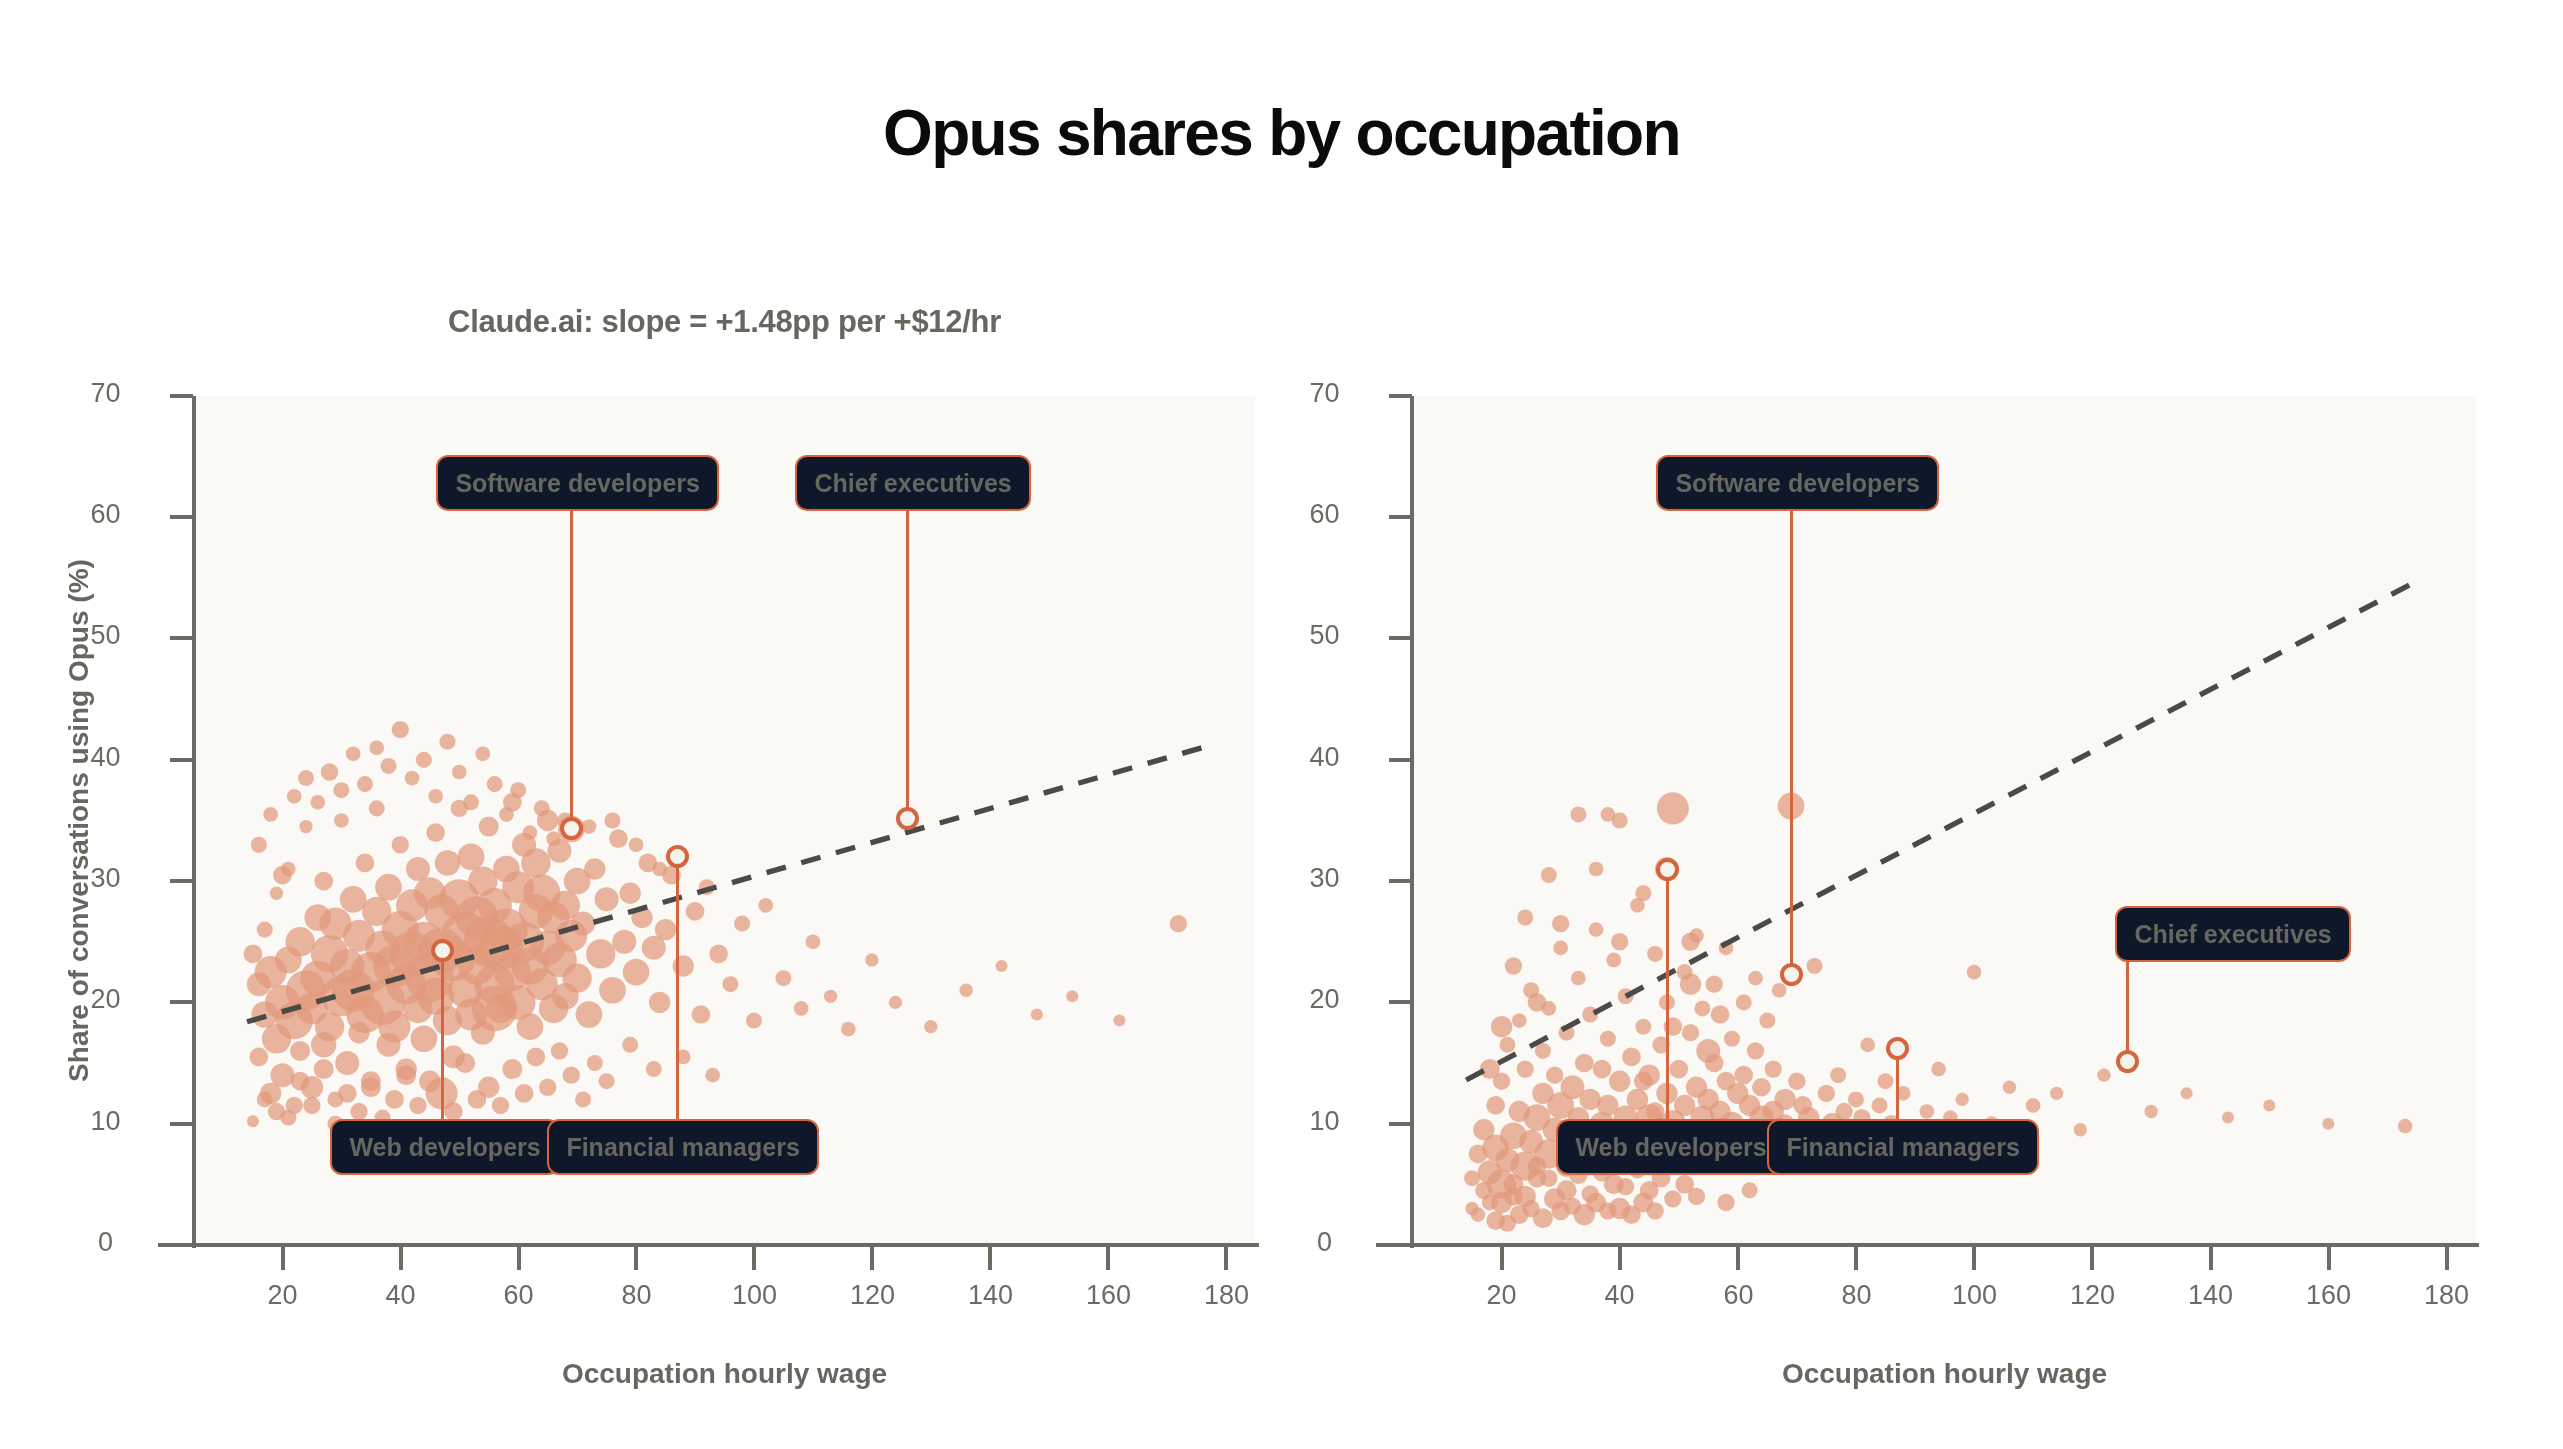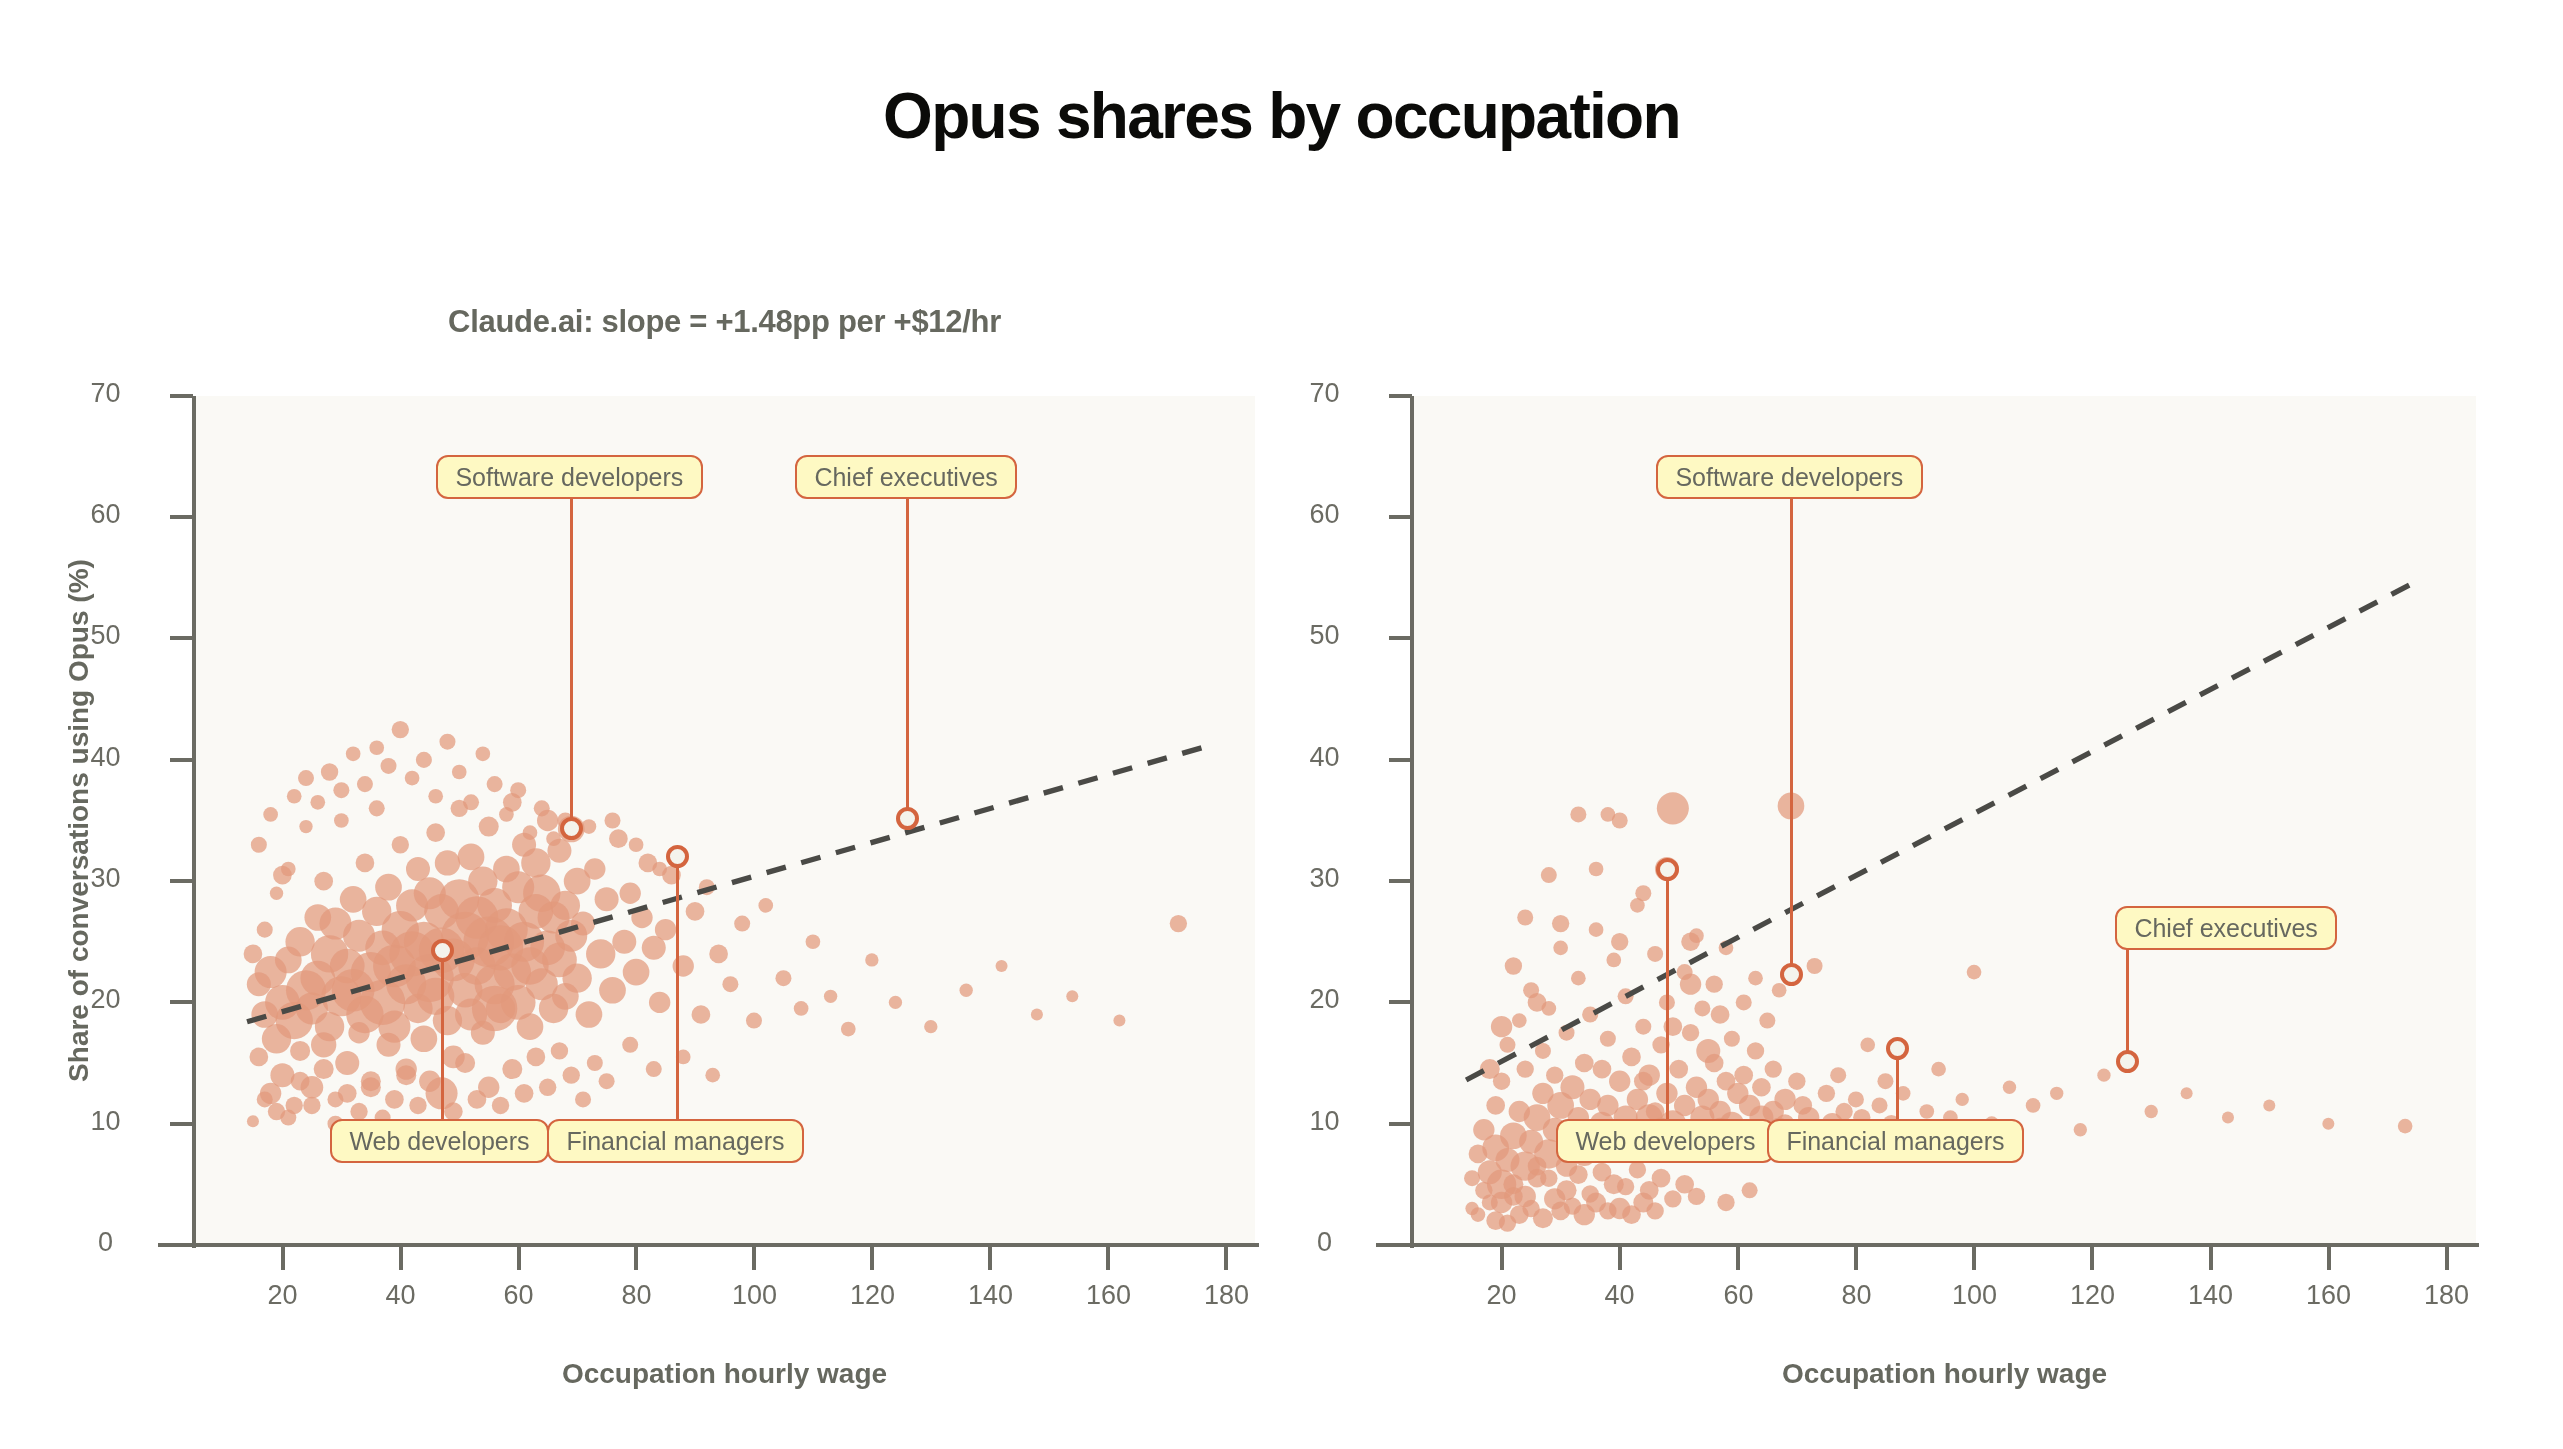--- a/index.html
+++ b/index.html
@@ -11,21 +11,21 @@
     overflow: hidden;
   }
   #root {
     position: relative;
     width: 2563px;
     height: 1449px;
     background: #ffffff;
   }
   #page-title {
     position: absolute;
-    top: 79px;
+    top: 96px;
     left: 0;
     width: 2563px;
     text-align: center;
     font-size: 64px;
     font-weight: 700;
     letter-spacing: -1.7px;
     color: #0b0b09;
     font-family: "Liberation Sans", sans-serif;
   }
   .subplot-title {
@@ -67,32 +67,32 @@
   #ylabel-left {
     transform-origin: 0 0;
     transform: rotate(-90deg);
   }
   .scatter-svg {
     position: absolute;
     pointer-events: none;
   }
   .annot-box {
     position: absolute;
-    background: #fef9c3;
+    background: #0f172a;
     border: 2.7px solid #d4653f;
     border-radius: 12px;
     display: flex;
     align-items: center;
     justify-content: center;
     font-size: 25px;
     color: #66685f;
-    font-weight: 400;
+    font-weight: 700;
     white-space: nowrap;
     padding: 0 17.4px;
-    height: 44px;
+    height: 56px;
   }
   .annot-line {
     position: absolute;
     width: 2.7px;
     background: #d4653f;
   }
   .annot-marker {
     position: absolute;
     border: 4px solid #d4653f;
     background: #f4f3ec;

